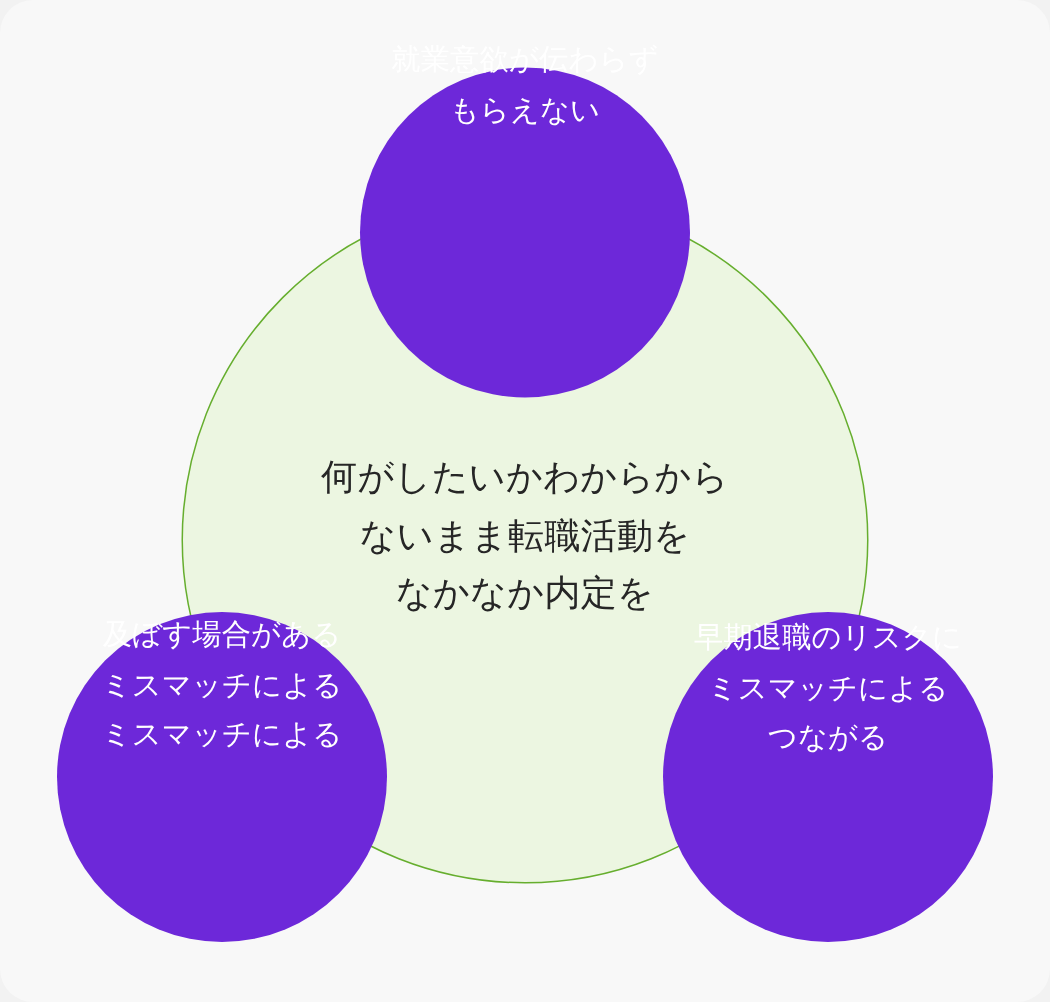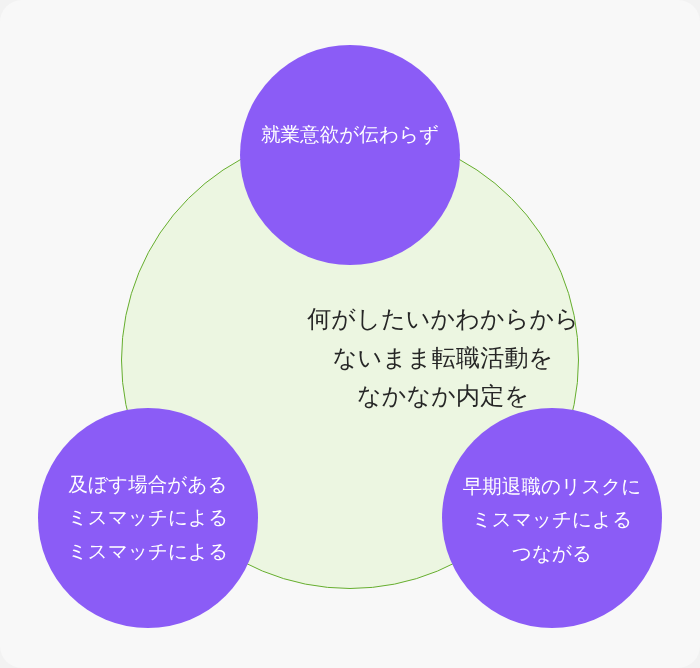--- a/index.html
+++ b/index.html
@@ -46,44 +46,45 @@
   }
 
   .center-label {
     position: absolute;
     left: 121px;
     top: 131px;
     width: 458px;
     height: 458px;
     display: flex;
     align-items: center;
-    justify-content: flex-end;
+    justify-content: center;
     z-index: 2;
     pointer-events: none;
   }
   .center-label .lines {
     text-align: center;
     color: #262626;
     font-size: 24px;
     line-height: 1.62;
     letter-spacing: 0.2px;
     transform: translateY(-2px);
   }
 
   
   .node-circle {
     position: absolute;
     width: 220px;
     height: 220px;
     border-radius: 50%;
-    background: #8b5cf6;
+    background: #6d28d9;
     display: flex;
-    align-items: center;
+    align-items: flex-start;
     justify-content: center;
     z-index: 3;
+    font-family: Liberation Mono, monospace;
   }
   .node-circle .lines {
     text-align: center;
     color: #ffffff;
     font-size: 19.5px;
     line-height: 1.72;
     letter-spacing: 0.1px;
   }
 
   #node-top    { left: 240px; top:  45px; }
@@ -108,20 +109,21 @@
       <div class="lines">
         <span class="line">何がしたいかわからから</span>
         <span class="line">ないまま転職活動を</span>
         <span class="line">なかなか内定を</span>
       </div>
     </div>
 
     <div class="node-circle" id="node-top">
       <div class="lines">
         <span class="line">就業意欲が伝わらず</span>
+        <span class="line">もらえない</span>
       </div>
     </div>
 
     <div class="node-circle" id="node-left">
       <div class="lines">
         <span class="line">及ぼす場合がある</span>
         <span class="line">ミスマッチによる</span>
         <span class="line">ミスマッチによる</span>
       </div>
     </div>

